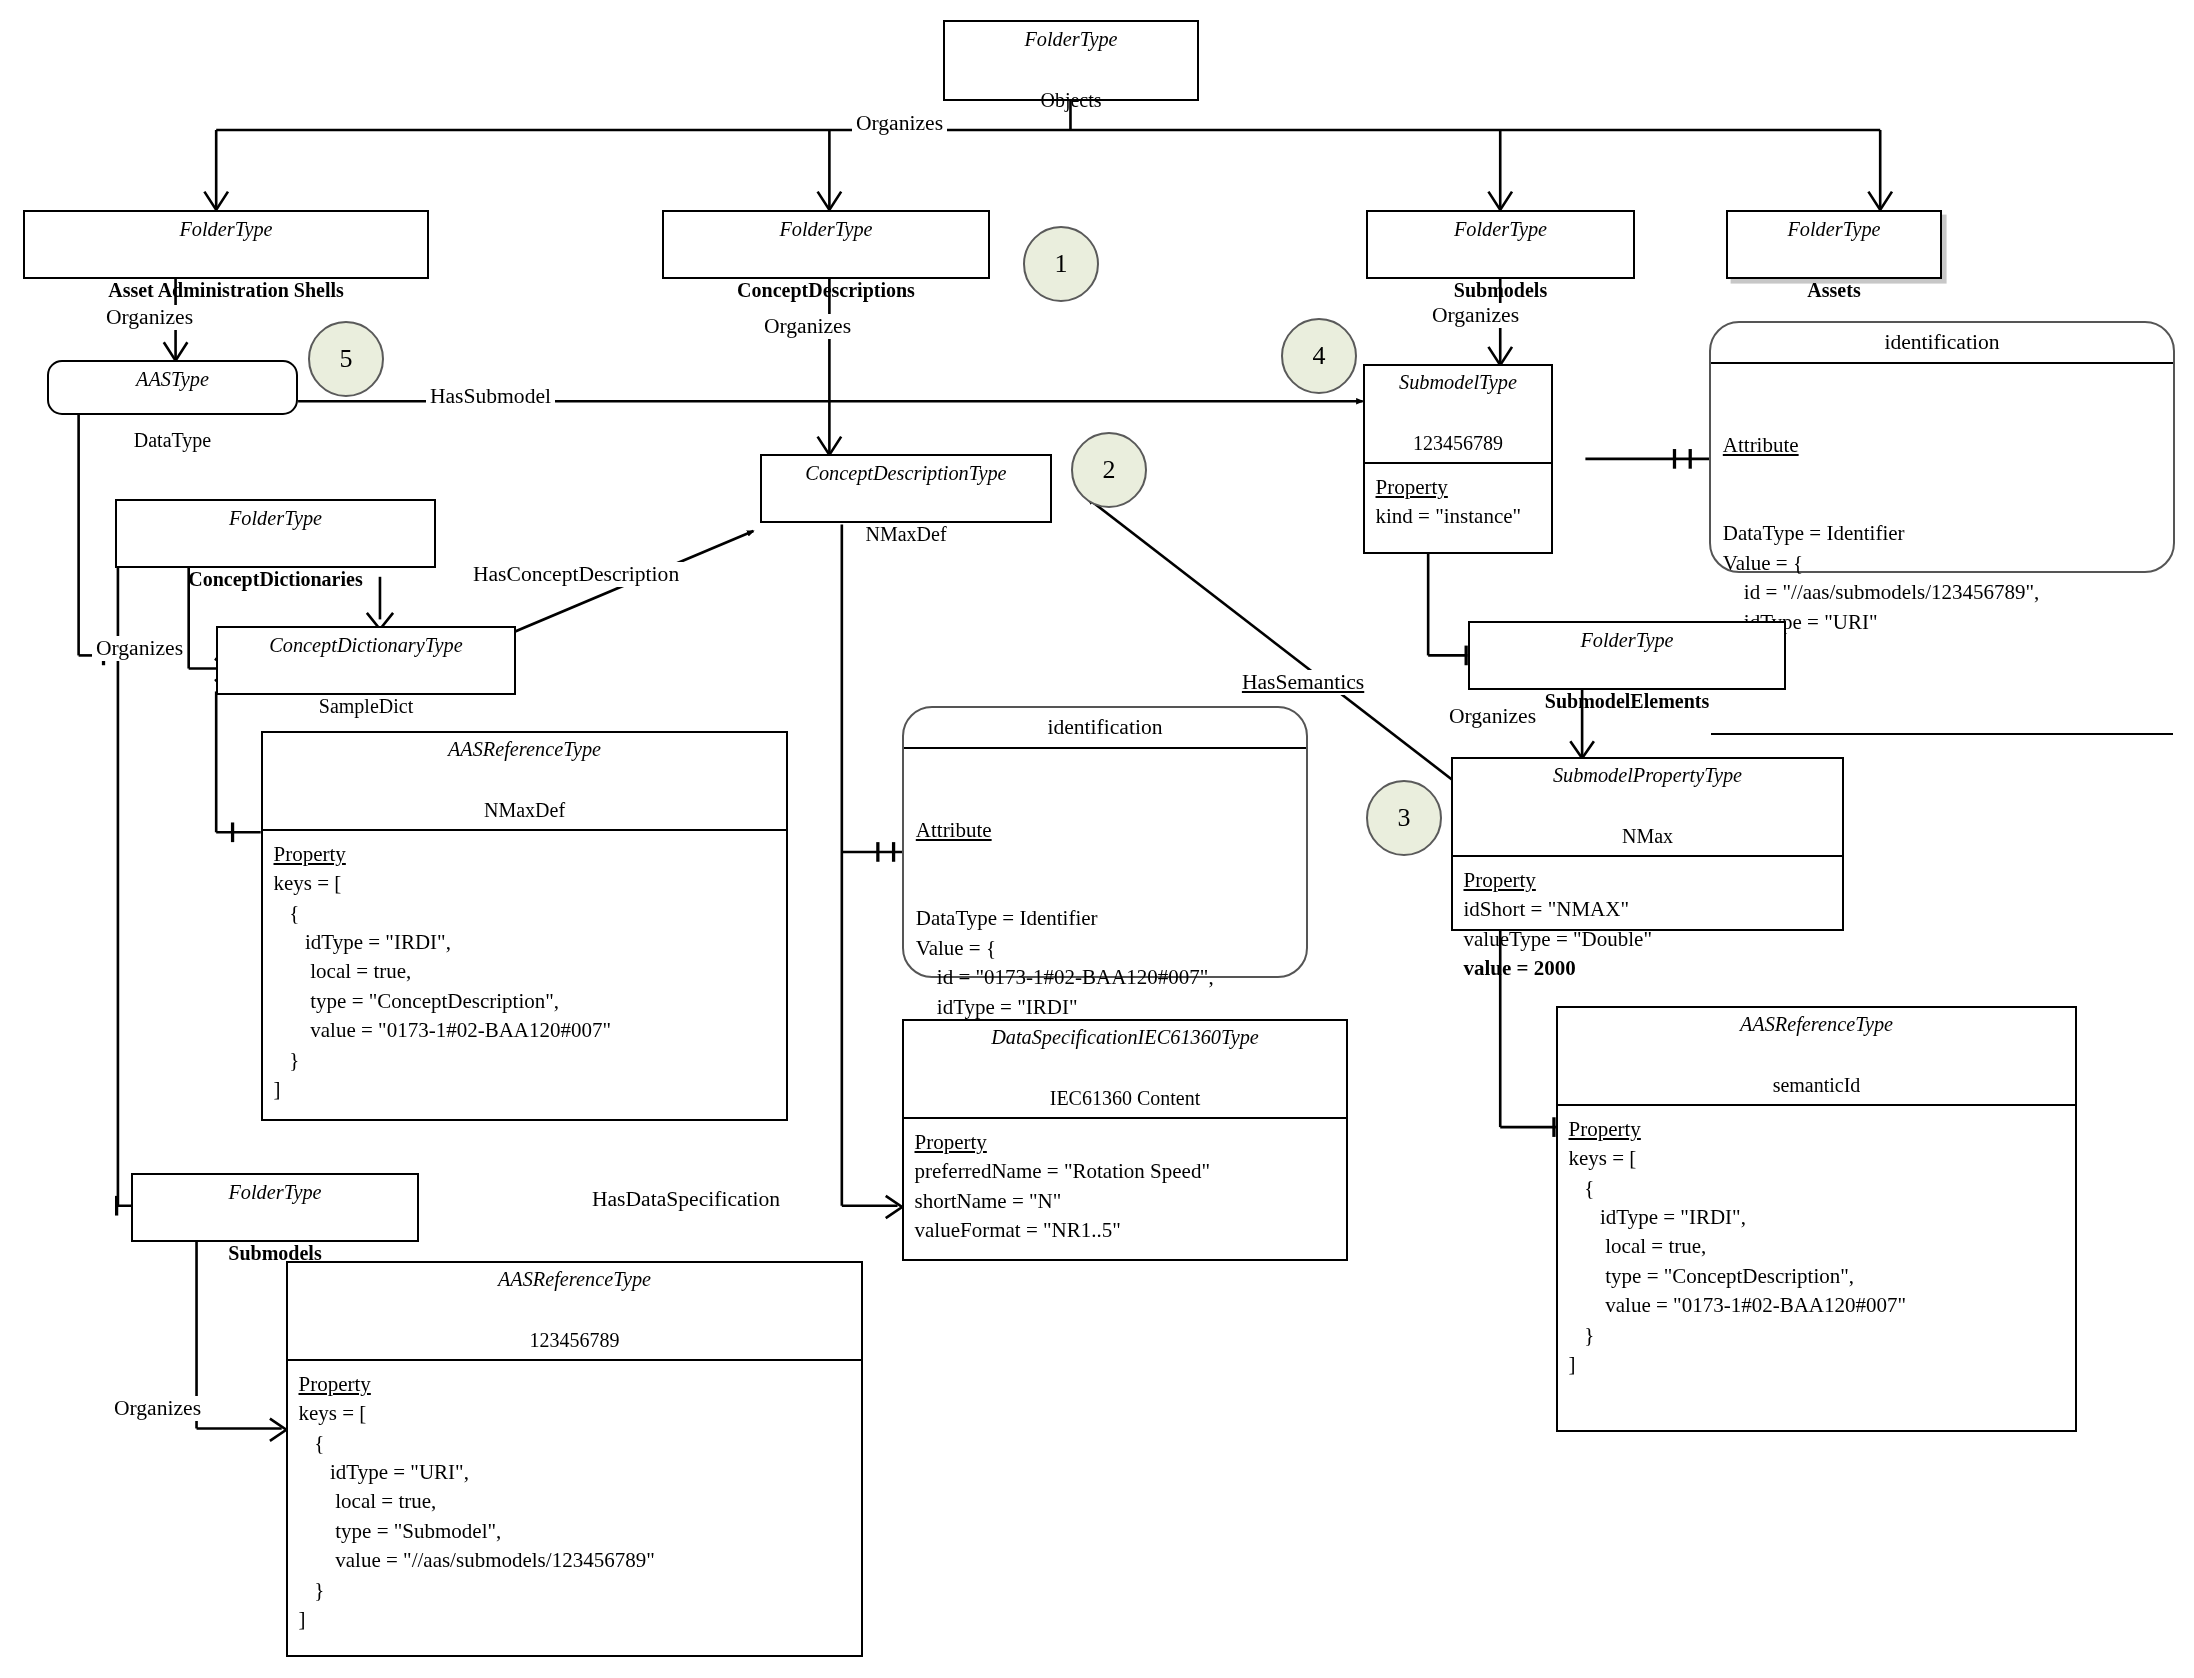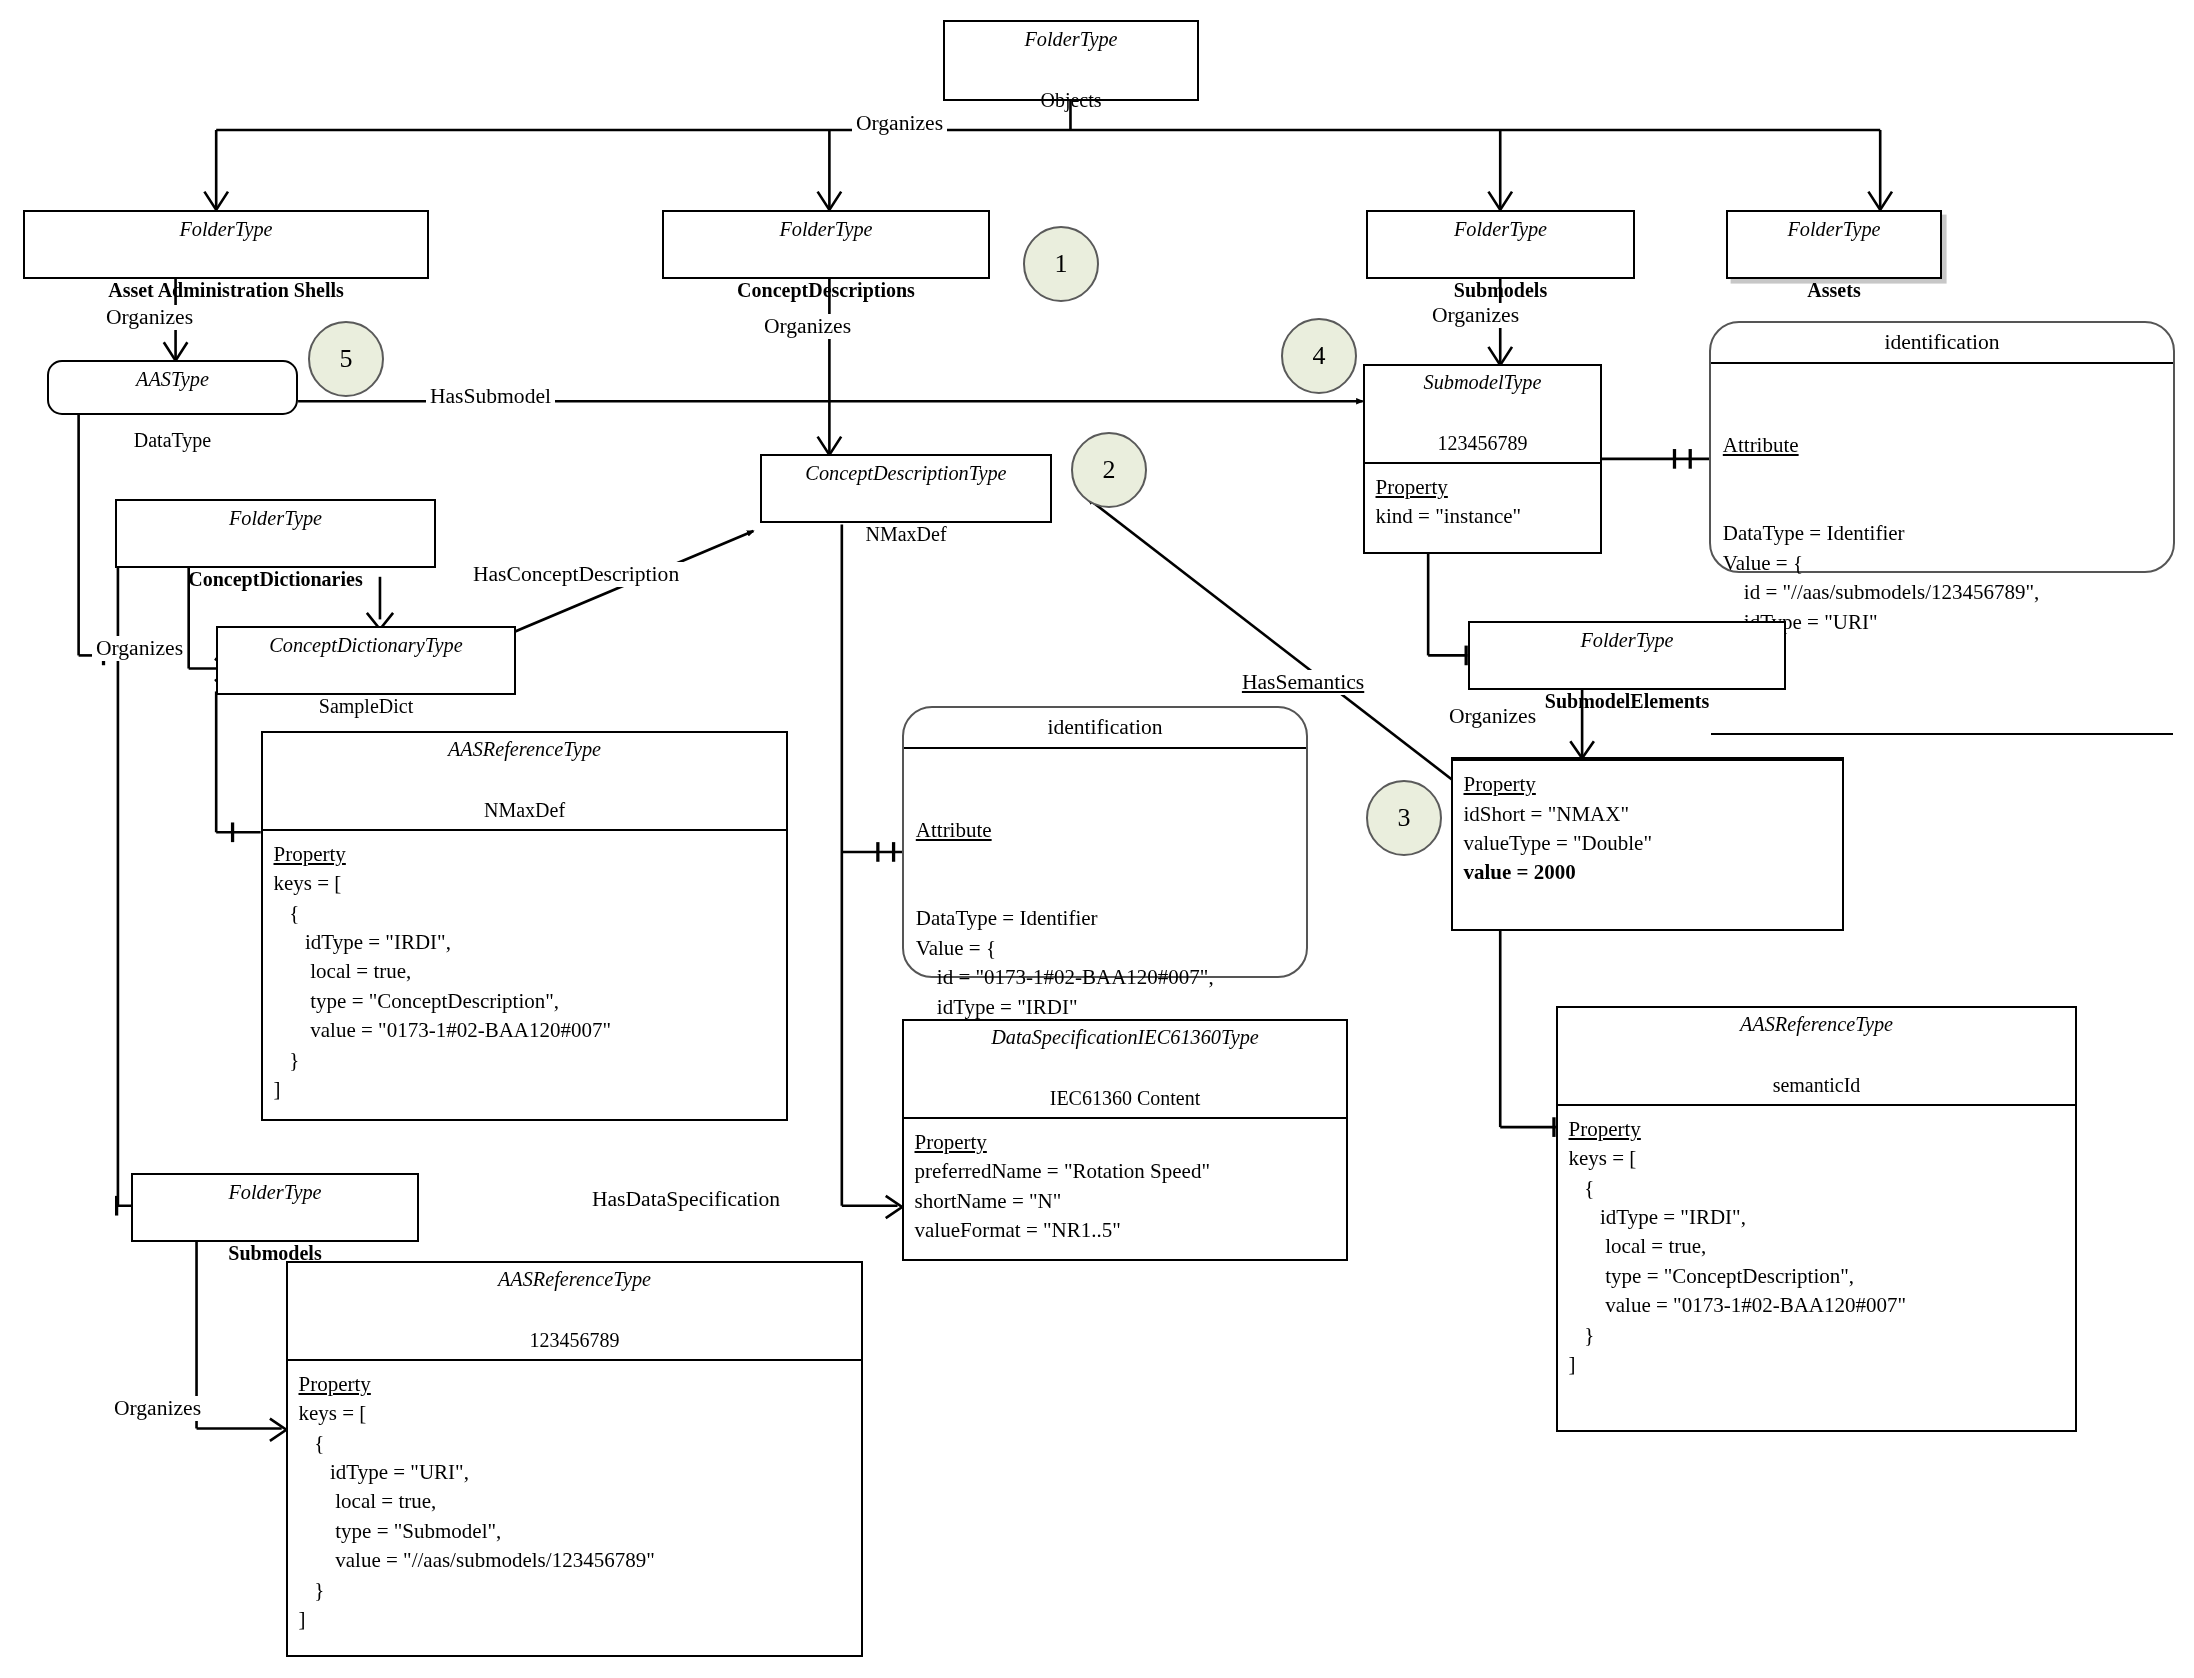--- a/index.html
+++ b/index.html
@@ -186,21 +186,21 @@
     </div>
   </div>
 
   <div class="node folder" style="left:760px;top:454px;width:292px;height:69px;">
     <div class="hdr">
       <div class="stereo">ConceptDescriptionType</div>
       <div class="nm">NMaxDef</div>
     </div>
   </div>
 
-  <div class="node" style="left:1363px;top:364px;width:239px;height:190px;">
+  <div class="node" style="left:1363px;top:364px;width:190px;height:190px;">
     <div class="hdr">
       <div class="stereo">SubmodelType</div>
       <div class="nm">123456789</div>
     </div>
     <div class="body">
       <div class="sect"><u>Property</u></div>
       <div class="sect">kind = "instance"</div>
     </div>
   </div>
 
@@ -217,20 +217,24 @@
   </div>
 
   <div class="node folder" style="left:1468px;top:621px;width:318px;height:69px;">
     <div class="hdr">
       <div class="stereo">FolderType</div>
       <div class="nm bold">SubmodelElements</div>
     </div>
   </div>
 
   <div class="node" style="left:1451px;top:757px;width:393px;height:174px;">
+    <div class="hdr">
+      <div class="stereo">SubmodelPropertyType</div>
+      <div class="nm">NMax</div>
+    </div>
     <div class="body">
       <div class="sect"><u>Property</u></div>
       <div class="sect">idShort = "NMAX"
 valueType = "Double"</div>
       <div class="sect b">value = 2000</div>
     </div>
   </div>
 
   <div class="node" style="left:261px;top:731px;width:527px;height:390px;">
     <div class="hdr">

